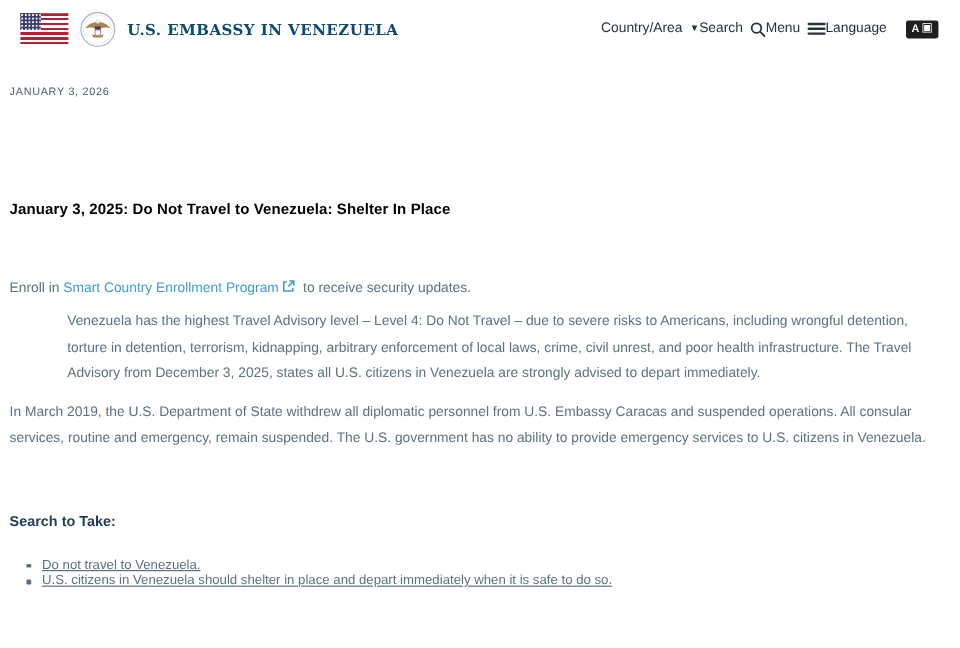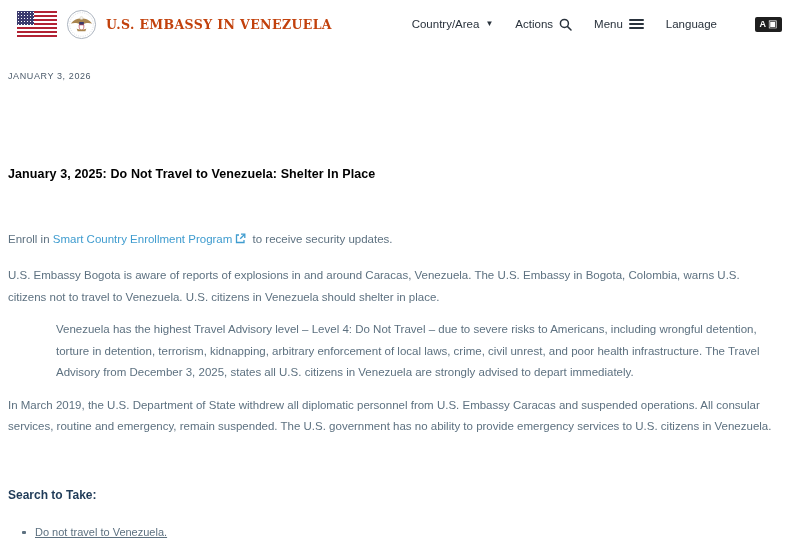--- a/index.html
+++ b/index.html
@@ -23,24 +23,24 @@
     background-color: #3c3b6e;
     background-image: radial-gradient(#ffffff 0.6px, transparent 0.7px);
     background-size: 3px 3px;
   }
 
   .seal { width: 31px; height: 31px; flex: 0 0 auto; }
 
   .site-title {
     font-family: "DejaVu Serif", "Liberation Serif", serif;
     font-weight: bold; font-size: 12.5px; letter-spacing: 0.4px;
-    color: #c2410c; white-space: nowrap;
+    color: #0c4a6e; white-space: nowrap;
   }
 
-  .top-nav { display: flex; align-items: center; gap: 22px; font-size: 11.5px; color: #29323c; }
+  .top-nav { display: flex; align-items: center; font-size: 11.5px; color: #29323c; }
   .nav-item { display: flex; align-items: center; gap: 6px; cursor: pointer; white-space: nowrap; }
   .caret-down { font-size: 8px; color: #29323c; line-height: 1; }
   .search-icon svg, .hamburger { display: block; }
   .hamburger { width: 15px; height: 11px; display: flex; flex-direction: column; justify-content: space-between; }
   .hamburger span { display: block; height: 2.4px; background: #29323c; border-radius: 1px; }
 
   .translate-badge {
     margin-left: 16px; background: #1f1f1f; color: #ffffff; border-radius: 2px;
     width: 27px; height: 15px; display: flex; align-items: center; justify-content: center;
     gap: 2px; font-size: 9px; font-weight: bold; cursor: pointer;
@@ -101,21 +101,21 @@
     </svg>
     <div class="site-title">U.S. EMBASSY IN VENEZUELA</div>
   </div>
 
   <nav class="top-nav">
     <div class="nav-item">
       <span>Country/Area</span>
       <span class="caret-down">▼</span>
     </div>
     <div class="nav-item">
-      <span>Actions</span>
+      <span>Search</span>
       <span class="search-icon">
         <svg width="13" height="13" viewBox="0 0 13 13" fill="none">
           <circle cx="5.4" cy="5.4" r="4" stroke="#29323c" stroke-width="1.5"></circle>
           <line x1="8.6" y1="8.6" x2="12" y2="12" stroke="#29323c" stroke-width="1.5" stroke-linecap="round"></line>
         </svg>
       </span>
     </div>
     <div class="nav-item">
       <span>Menu</span>
       <span class="hamburger">
@@ -138,21 +138,20 @@
   <div class="post-date">JANUARY 3, 2026</div>
 
   <h1 class="post-title">January 3, 2025: Do Not Travel to Venezuela: Shelter In Place</h1>
 
   <p class="enroll-line"><span>Enroll in </span><a class="link">Smart Country Enrollment Program</a><span class="ext-link-icon"><svg width="11" height="11" viewBox="0 0 11 11" fill="none">
       <path d="M4 2 H1.5 V9.5 H9 V7" stroke="#3f9ccf" stroke-width="1.3" fill="none"></path>
       <path d="M6 1.2 H9.8 V5" stroke="#3f9ccf" stroke-width="1.3" fill="none"></path>
       <line x1="5.2" y1="5.8" x2="9.5" y2="1.5" stroke="#3f9ccf" stroke-width="1.3"></line>
     </svg></span><span> to receive security updates.</span></p>
 
-  <p class="body-par p1">U.S. Embassy Bogota is aware of reports of explosions in and around Caracas, Venezuela. The U.S. Embassy in Bogota, Colombia, warns U.S. citizens not to travel to Venezuela.  U.S. citizens in Venezuela should shelter in place.</p>
   <p class="body-par p2">Venezuela has the highest Travel Advisory level – Level 4: Do Not Travel – due to severe risks to Americans, including wrongful detention, torture in detention, terrorism, kidnapping, arbitrary enforcement of local laws, crime, civil unrest, and poor health infrastructure.  The Travel Advisory from December 3, 2025, states all U.S. citizens in Venezuela are strongly advised to depart immediately.</p>
   <p class="body-par p3">In March 2019, the U.S. Department of State withdrew all diplomatic personnel from U.S. Embassy Caracas and suspended operations.  All consular services, routine and emergency, remain suspended.  The U.S. government has no ability to provide emergency services to U.S. citizens in Venezuela.</p>
 
   <h2 class="actions-heading">Search to Take:</h2>
 
   <ul class="actions-list">
     <li>Do not travel to Venezuela.</li>
     <li>U.S. citizens in Venezuela should shelter in place and depart immediately when it is safe to do so.</li>
 
   </ul>

